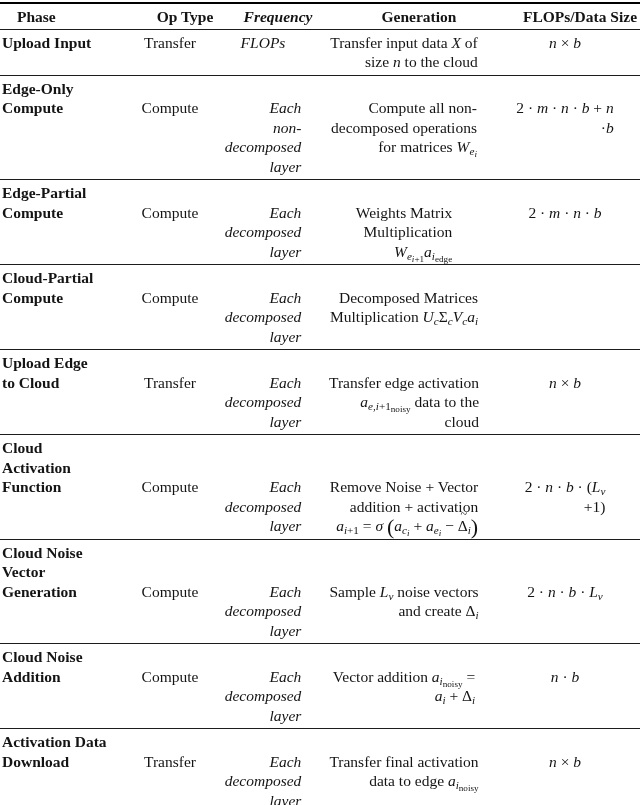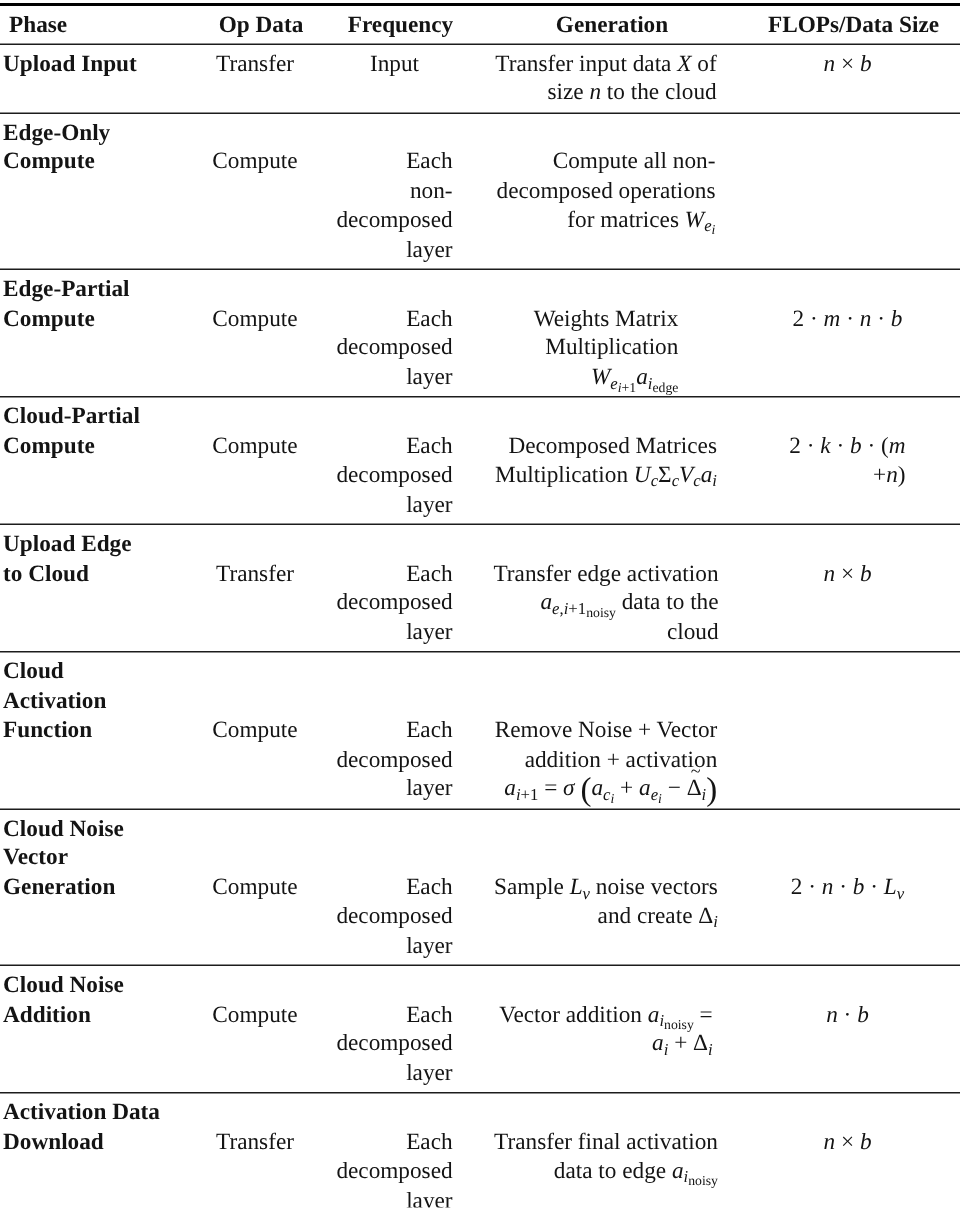--- a/index.html
+++ b/index.html
@@ -16,25 +16,25 @@
     border-bottom:2.5px solid #000;
     margin-top:2px;
   }
   .tr{
     display:flex;
     border-bottom:1.2px solid #1c1c1c;
     padding:3px 0 3px 0;
     align-items:flex-start;
   }
   .tr:last-child{border-bottom:none;}
-  .tr.header-row{font-weight:bold;padding:3px 0 2px 4px;align-items:flex-end;}
+  .tr.header-row{font-weight:bold;padding:3px 0 2px 15px;align-items:flex-end;}
   
   .c-phase{width:132px;box-sizing:border-box;padding-left:2px;font-weight:bold;text-align:left;flex:none;}
   .c-op{width:76px;text-align:center;flex:none;}
-  .c-freq{width:110px;text-align:center;flex:none;}
+  .c-freq{width:110px;text-align:center;flex:none;font-style:italic;}
   .c-desc{width:172px;text-align:center;flex:none;}
   .c-flops{width:150px;text-align:center;flex:none;}
   
   .blk{display:inline-block;text-align:right;vertical-align:top;}
   
   .off1 .pad{padding-top:19.5px;}
   .off2 .pad{padding-top:39px;}
   
   i{font-style:italic;}
   sub{font-size:0.72em;line-height:0;vertical-align:-0.28em;}
@@ -44,70 +44,71 @@
   .tld::before{content:'~';position:absolute;top:-0.66em;left:0.22em;font-size:0.78em;line-height:1;}
 </style>
 </head>
 <body>
 
 <div class="page">
   <div class="paper-table">
 
     <div class="tr header-row">
       <div class="c-phase">Phase</div>
-      <div class="c-op">Op Data</div>
+      <div class="c-op">Op Type</div>
       <div class="c-freq">Frequency</div>
       <div class="c-desc">Generation</div>
       <div class="c-flops">FLOPs/Data Size</div>
     </div>
 
     <div class="tr off0">
       <div class="c-phase">Upload Input</div>
       <div class="c-op pad"><span class="blk">Transfer</span></div>
-      <div class="c-freq pad"><span class="blk">Input</span></div>
+      <div class="c-freq pad"><span class="blk">FLOPs</span></div>
       <div class="c-desc pad"><span class="blk">Transfer input data <i>X</i> of<br>size <i>n</i> to the cloud</span></div>
       <div class="c-flops pad"><span class="blk"><i>n</i> × <i>b</i></span></div>
     </div>
 
     <div class="tr off1">
       <div class="c-phase">Edge-Only<br>Compute</div>
       <div class="c-op pad"><span class="blk">Compute</span></div>
       <div class="c-freq pad"><span class="blk">Each<br>non-<br>decomposed<br>layer</span></div>
       <div class="c-desc pad"><span class="blk">Compute all non-<br>decomposed operations<br>for matrices <i>W</i><sub><i>e</i><sub><i>i</i></sub></sub></span></div>
+      <div class="c-flops pad"><span class="blk">2 · <i>m</i> · <i>n</i> · <i>b</i> + <i>n</i><br>·<i>b</i></span></div>
     </div>
 
     <div class="tr off1">
       <div class="c-phase">Edge-Partial<br>Compute</div>
       <div class="c-op pad"><span class="blk">Compute</span></div>
       <div class="c-freq pad"><span class="blk">Each<br>decomposed<br>layer</span></div>
       <div class="c-desc pad"><span class="blk">Weights Matrix<br>Multiplication<br><i>W</i><sub><i>e</i><sub><i>i</i>+1</sub></sub><i>a</i><sub><i>i</i><sub>edge</sub></sub></span></div>
       <div class="c-flops pad"><span class="blk">2 · <i>m</i> · <i>n</i> · <i>b</i></span></div>
     </div>
 
     <div class="tr off1">
       <div class="c-phase">Cloud-Partial<br>Compute</div>
       <div class="c-op pad"><span class="blk">Compute</span></div>
       <div class="c-freq pad"><span class="blk">Each<br>decomposed<br>layer</span></div>
       <div class="c-desc pad"><span class="blk">Decomposed Matrices<br>Multiplication <i>U</i><sub><i>c</i></sub>Σ<sub><i>c</i></sub><i>V</i><sub><i>c</i></sub><i>a</i><sub><i>i</i></sub></span></div>
-      <div class="c-flops pad"><span class="blk">2 · <i>k</i> · <i>b</i> · (<i>m</i><br>+<i>n</i>)</span></div>
     </div>
 
     <div class="tr off1">
       <div class="c-phase">Upload Edge<br>to Cloud</div>
       <div class="c-op pad"><span class="blk">Transfer</span></div>
       <div class="c-freq pad"><span class="blk">Each<br>decomposed<br>layer</span></div>
       <div class="c-desc pad"><span class="blk">Transfer edge activation<br><i>a</i><sub><i>e</i>,<i>i</i>+1<sub>noisy</sub></sub> data to the<br>cloud</span></div>
       <div class="c-flops pad"><span class="blk"><i>n</i> × <i>b</i></span></div>
     </div>
 
     <div class="tr off2">
       <div class="c-phase">Cloud<br>Activation<br>Function</div>
       <div class="c-op pad"><span class="blk">Compute</span></div>
       <div class="c-freq pad"><span class="blk">Each<br>decomposed<br>layer</span></div>
       <div class="c-desc pad"><span class="blk">Remove Noise + Vector<br>addition + activation<br><i>a</i><sub><i>i</i>+1</sub> = <i>σ</i> <span class="bigp">(</span><i>a</i><sub><i>c</i><sub><i>i</i></sub></sub> + <i>a</i><sub><i>e</i><sub><i>i</i></sub></sub> − <span class="tld">Δ</span><sub><i>i</i></sub><span class="bigp">)</span></span></div>
+      <div class="c-flops pad"><span class="blk">2 · <i>n</i> · <i>b</i> · (<i>L</i><sub><i>v</i></sub><br>+1)</span></div>
     </div>
 
     <div class="tr off2">
       <div class="c-phase">Cloud Noise<br>Vector<br>Generation</div>
       <div class="c-op pad"><span class="blk">Compute</span></div>
       <div class="c-freq pad"><span class="blk">Each<br>decomposed<br>layer</span></div>
       <div class="c-desc pad"><span class="blk">Sample <i>L</i><sub><i>v</i></sub> noise vectors<br>and create Δ<sub><i>i</i></sub></span></div>
       <div class="c-flops pad"><span class="blk">2 · <i>n</i> · <i>b</i> · <i>L</i><sub><i>v</i></sub></span></div>
     </div>
 

